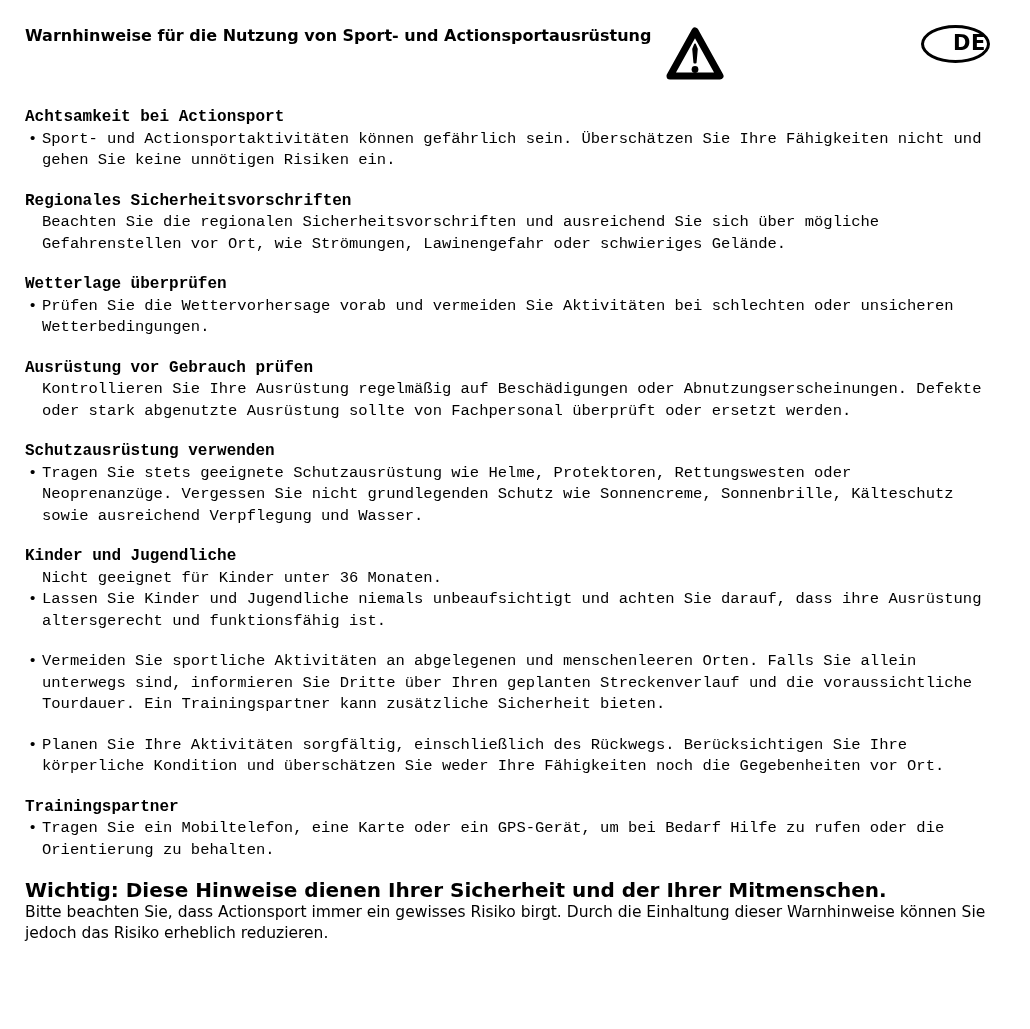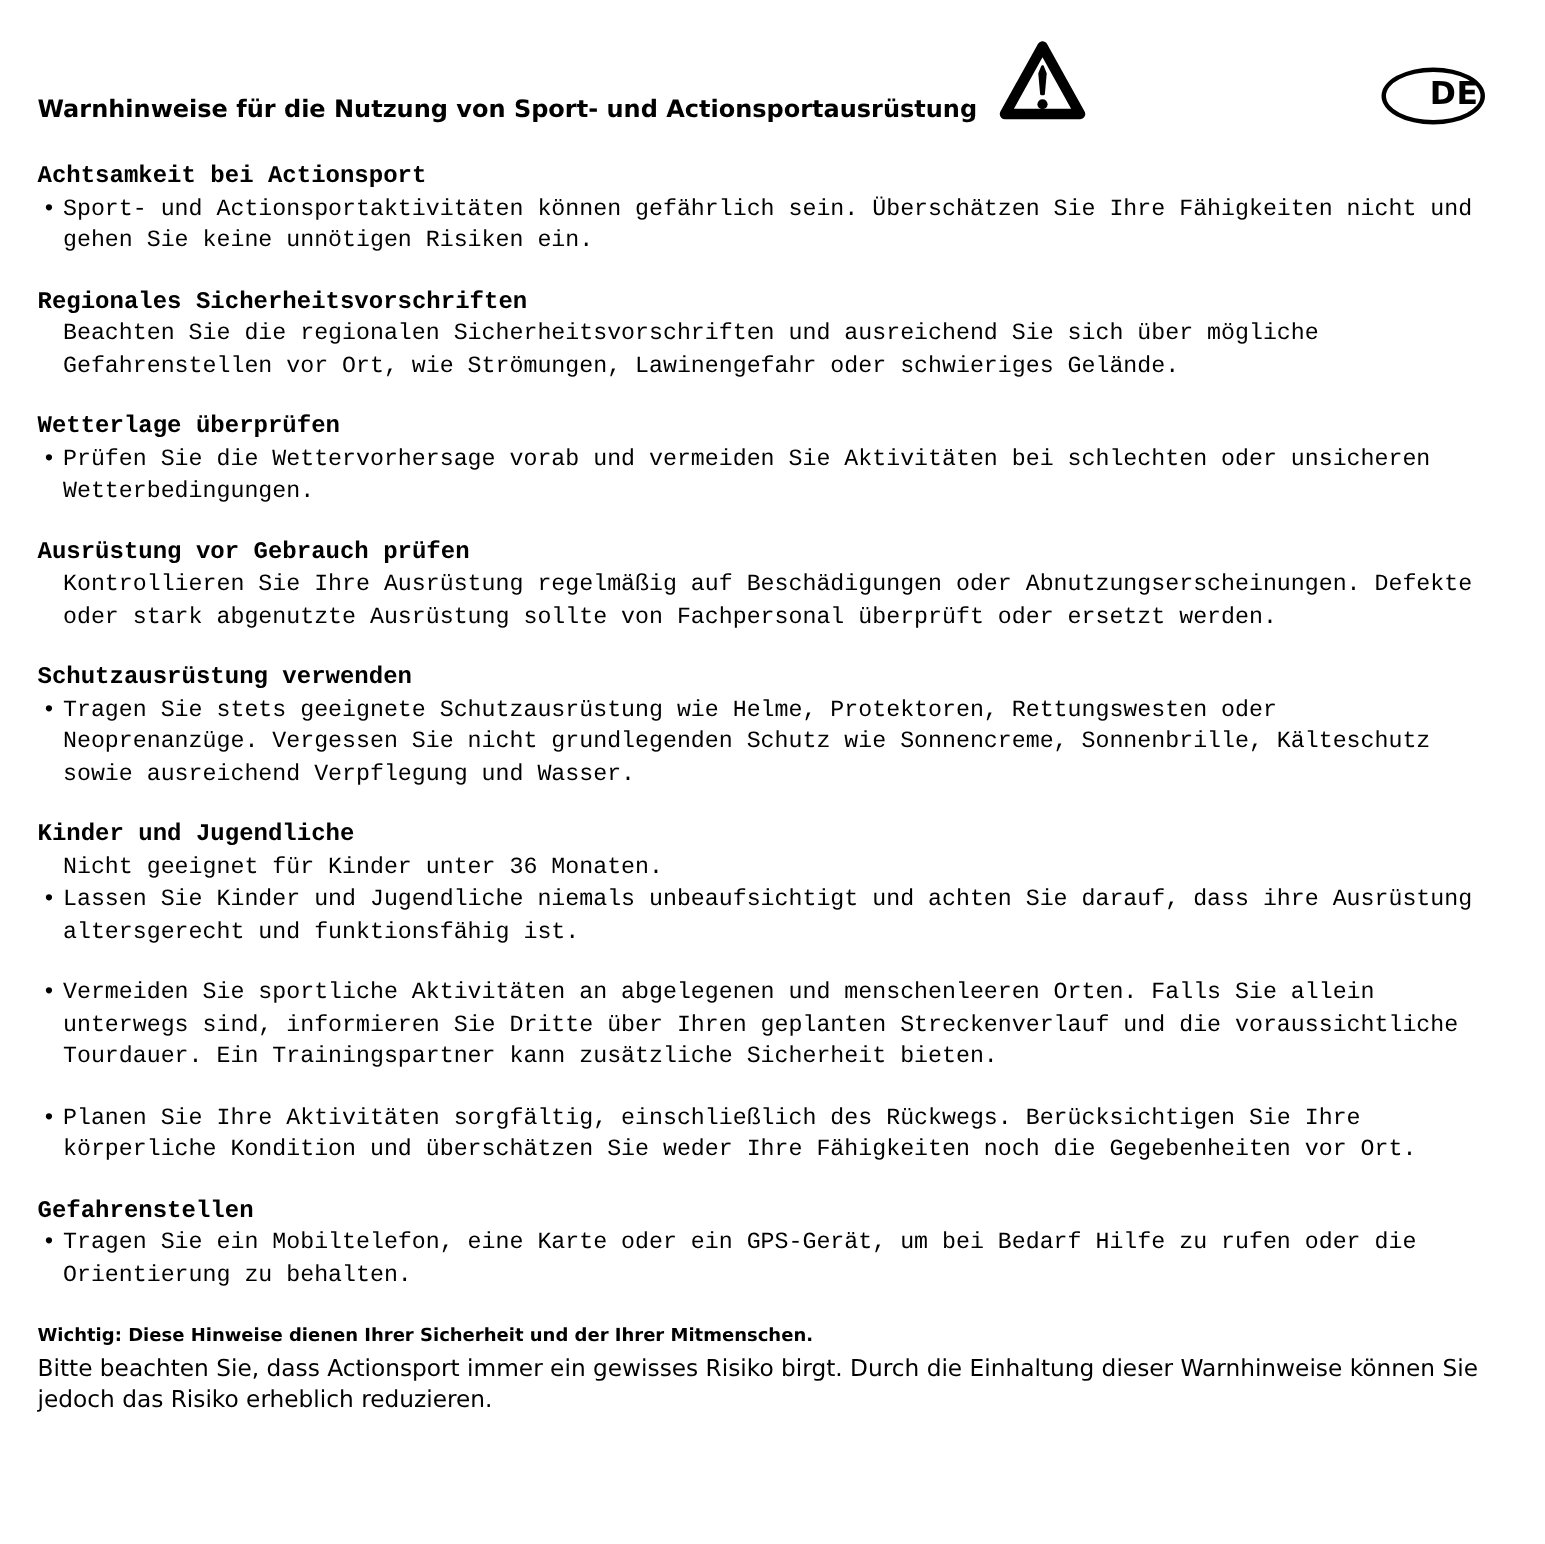--- a/index.html
+++ b/index.html
@@ -18,21 +18,21 @@
   }
   .page {
     box-sizing: border-box;
     width: 1030px;
     height: 1029px;
     padding: 25px 40px 0 25px;
   }
   
   .header-row {
     display: flex;
-    align-items: flex-end;
+    align-items: flex-start;
     height: 58px;
     margin-bottom: 24px;
   }
   .page-title {
     font-size: 16px;
     font-weight: bold;
     margin: 0;
     line-height: 21.5px;
     white-space: nowrap;
   }
@@ -73,21 +73,21 @@
   }
   .item .bullet {
     position: absolute;
     left: 3px;
     top: 0;
   }
   
   .footer-note { margin-top: 14px; }
   .footer-note .important {
     font-weight: bold;
-    font-size: 12px;
+    font-size: 20px;
   }
 </style>
 </head>
 <body>
 
 <div class="page">
 
   <div class="header-row">
     <h1 class="page-title">Warnhinweise für die Nutzung von Sport- und Actionsportausrüstung</h1>
     <svg class="warn-icon" width="60" height="58" viewBox="0 0 60 58" aria-hidden="true">
@@ -158,21 +158,21 @@
   </div>
 
   <div class="section">
     <div class="item">
       <span class="bullet">•</span>
       <span class="item-text">Planen Sie Ihre Aktivitäten sorgfältig, einschließlich des Rückwegs. Berücksichtigen Sie Ihre körperliche Kondition und überschätzen Sie weder Ihre Fähigkeiten noch die Gegebenheiten vor Ort.</span>
     </div>
   </div>
 
   <div class="section">
-    <h2>Gefahrenstellen</h2>
+    <h2>Trainingspartner</h2>
     <div class="item">
       <span class="bullet">•</span>
       <span class="item-text">Tragen Sie ein Mobiltelefon, eine Karte oder ein GPS-Gerät, um bei Bedarf Hilfe zu rufen oder die Orientierung zu behalten.</span>
     </div>
   </div>
 
   <div class="footer-note">
     <div class="important">Wichtig: Diese Hinweise dienen Ihrer Sicherheit und der Ihrer Mitmenschen.</div>
     <div class="footer-text">Bitte beachten Sie, dass Actionsport immer ein gewisses Risiko birgt. Durch die Einhaltung dieser Warnhinweise können Sie jedoch das Risiko erheblich reduzieren.</div>
   </div>

